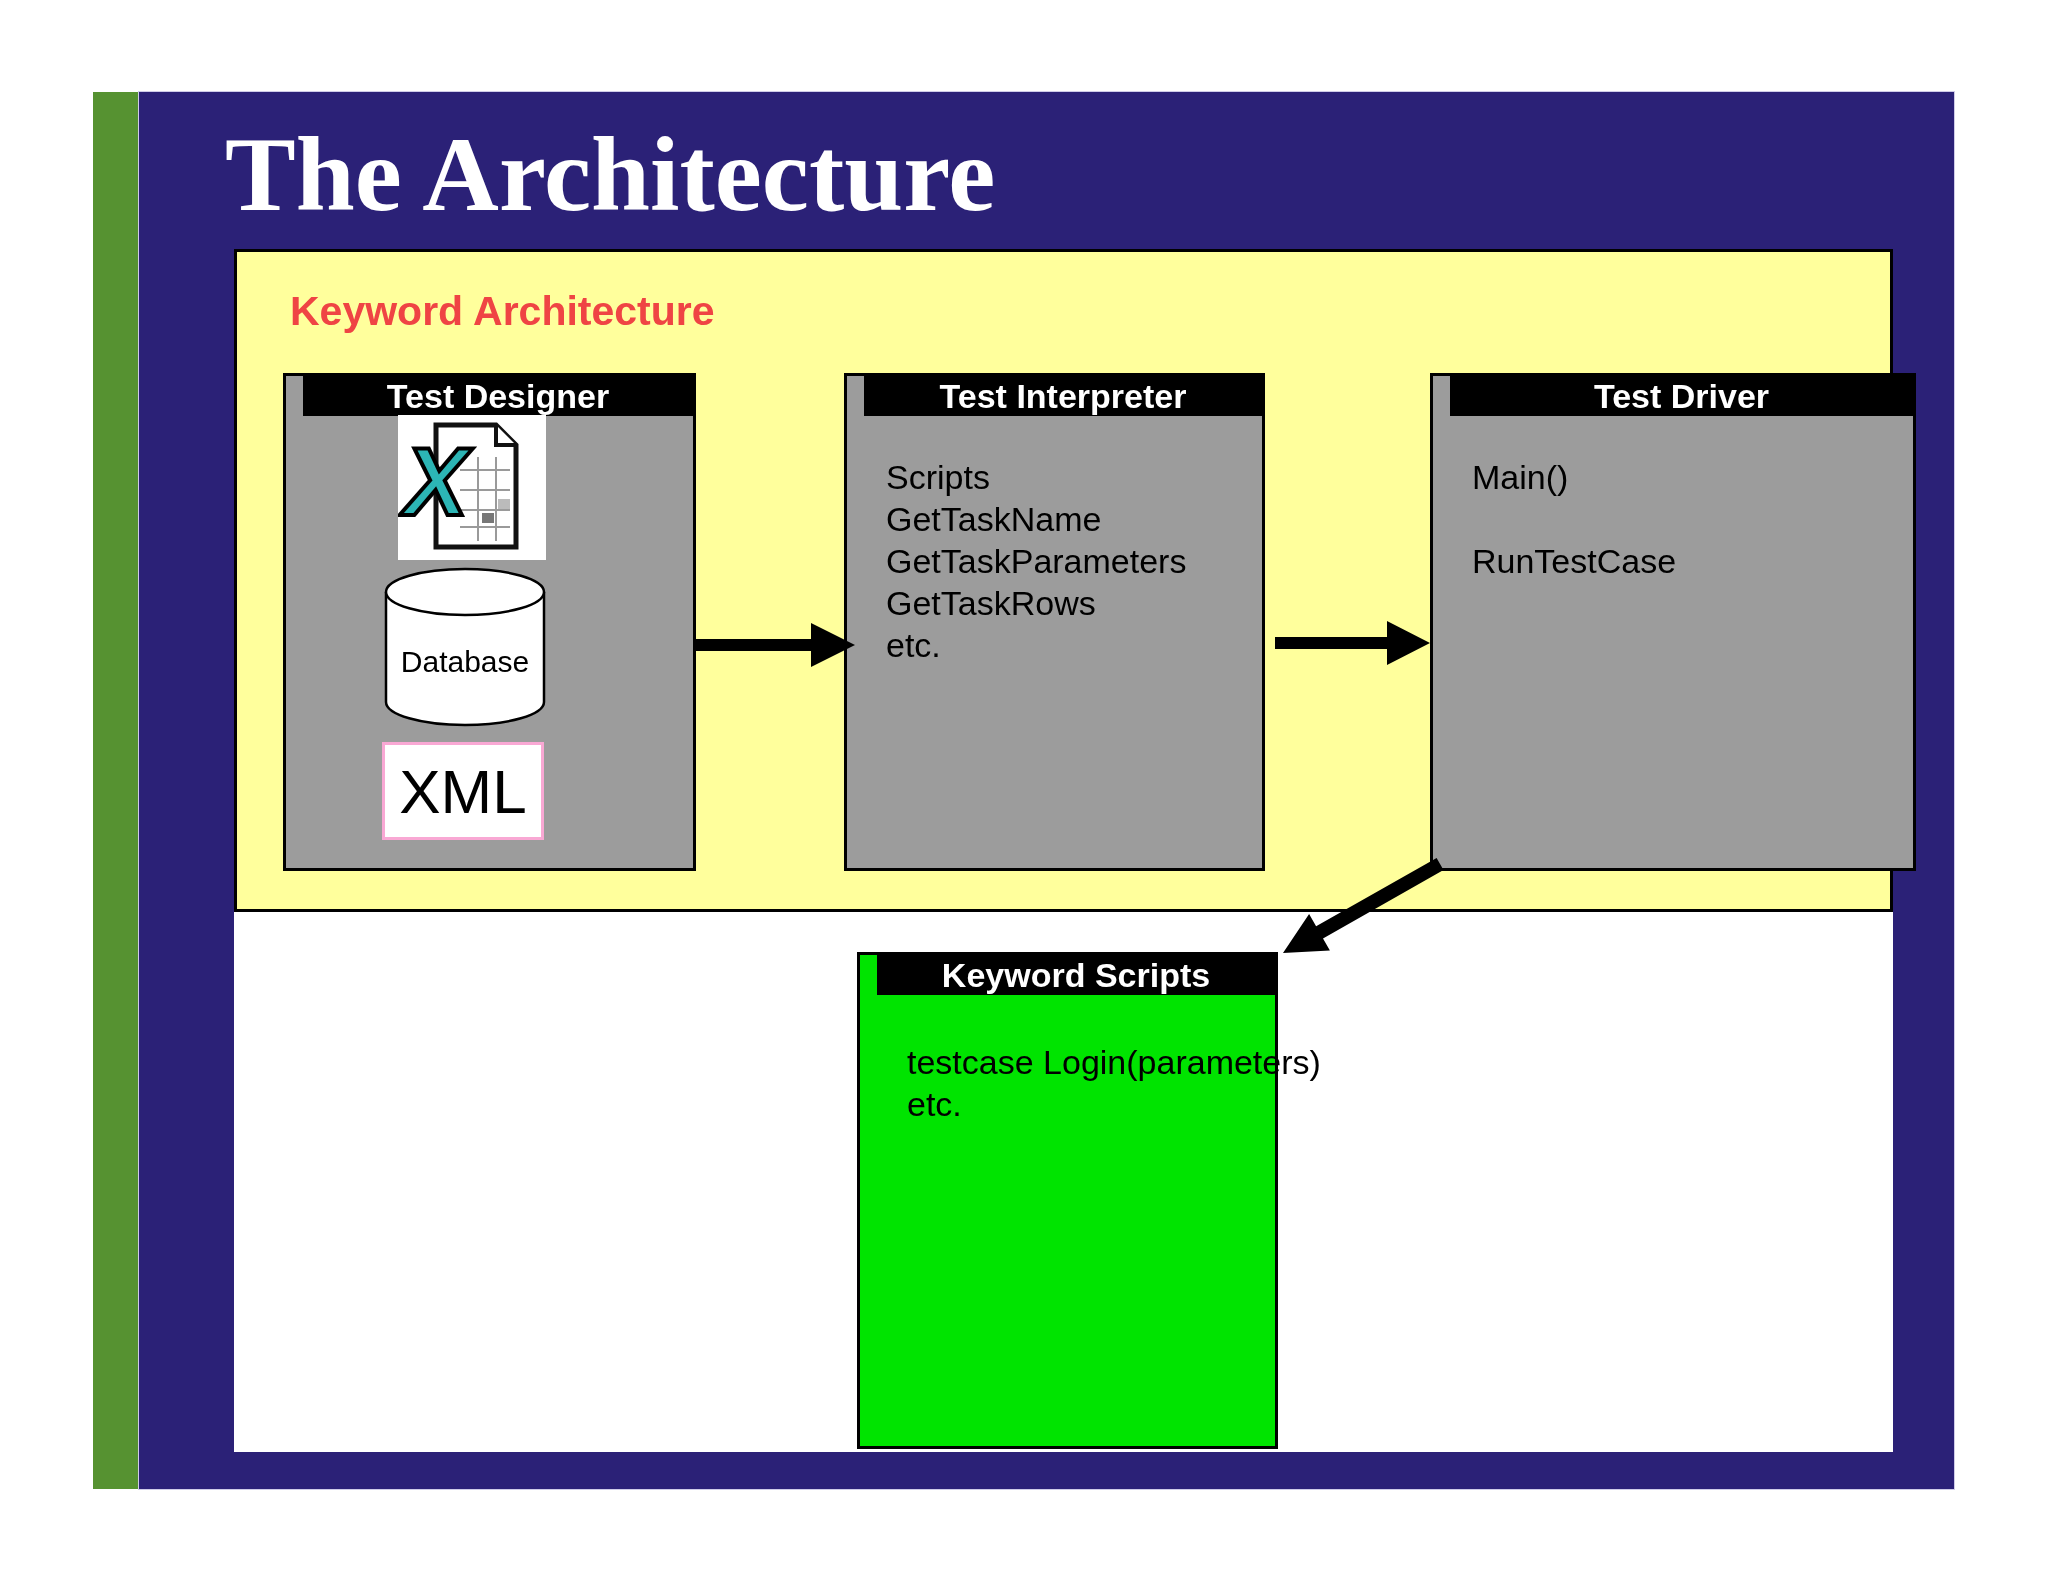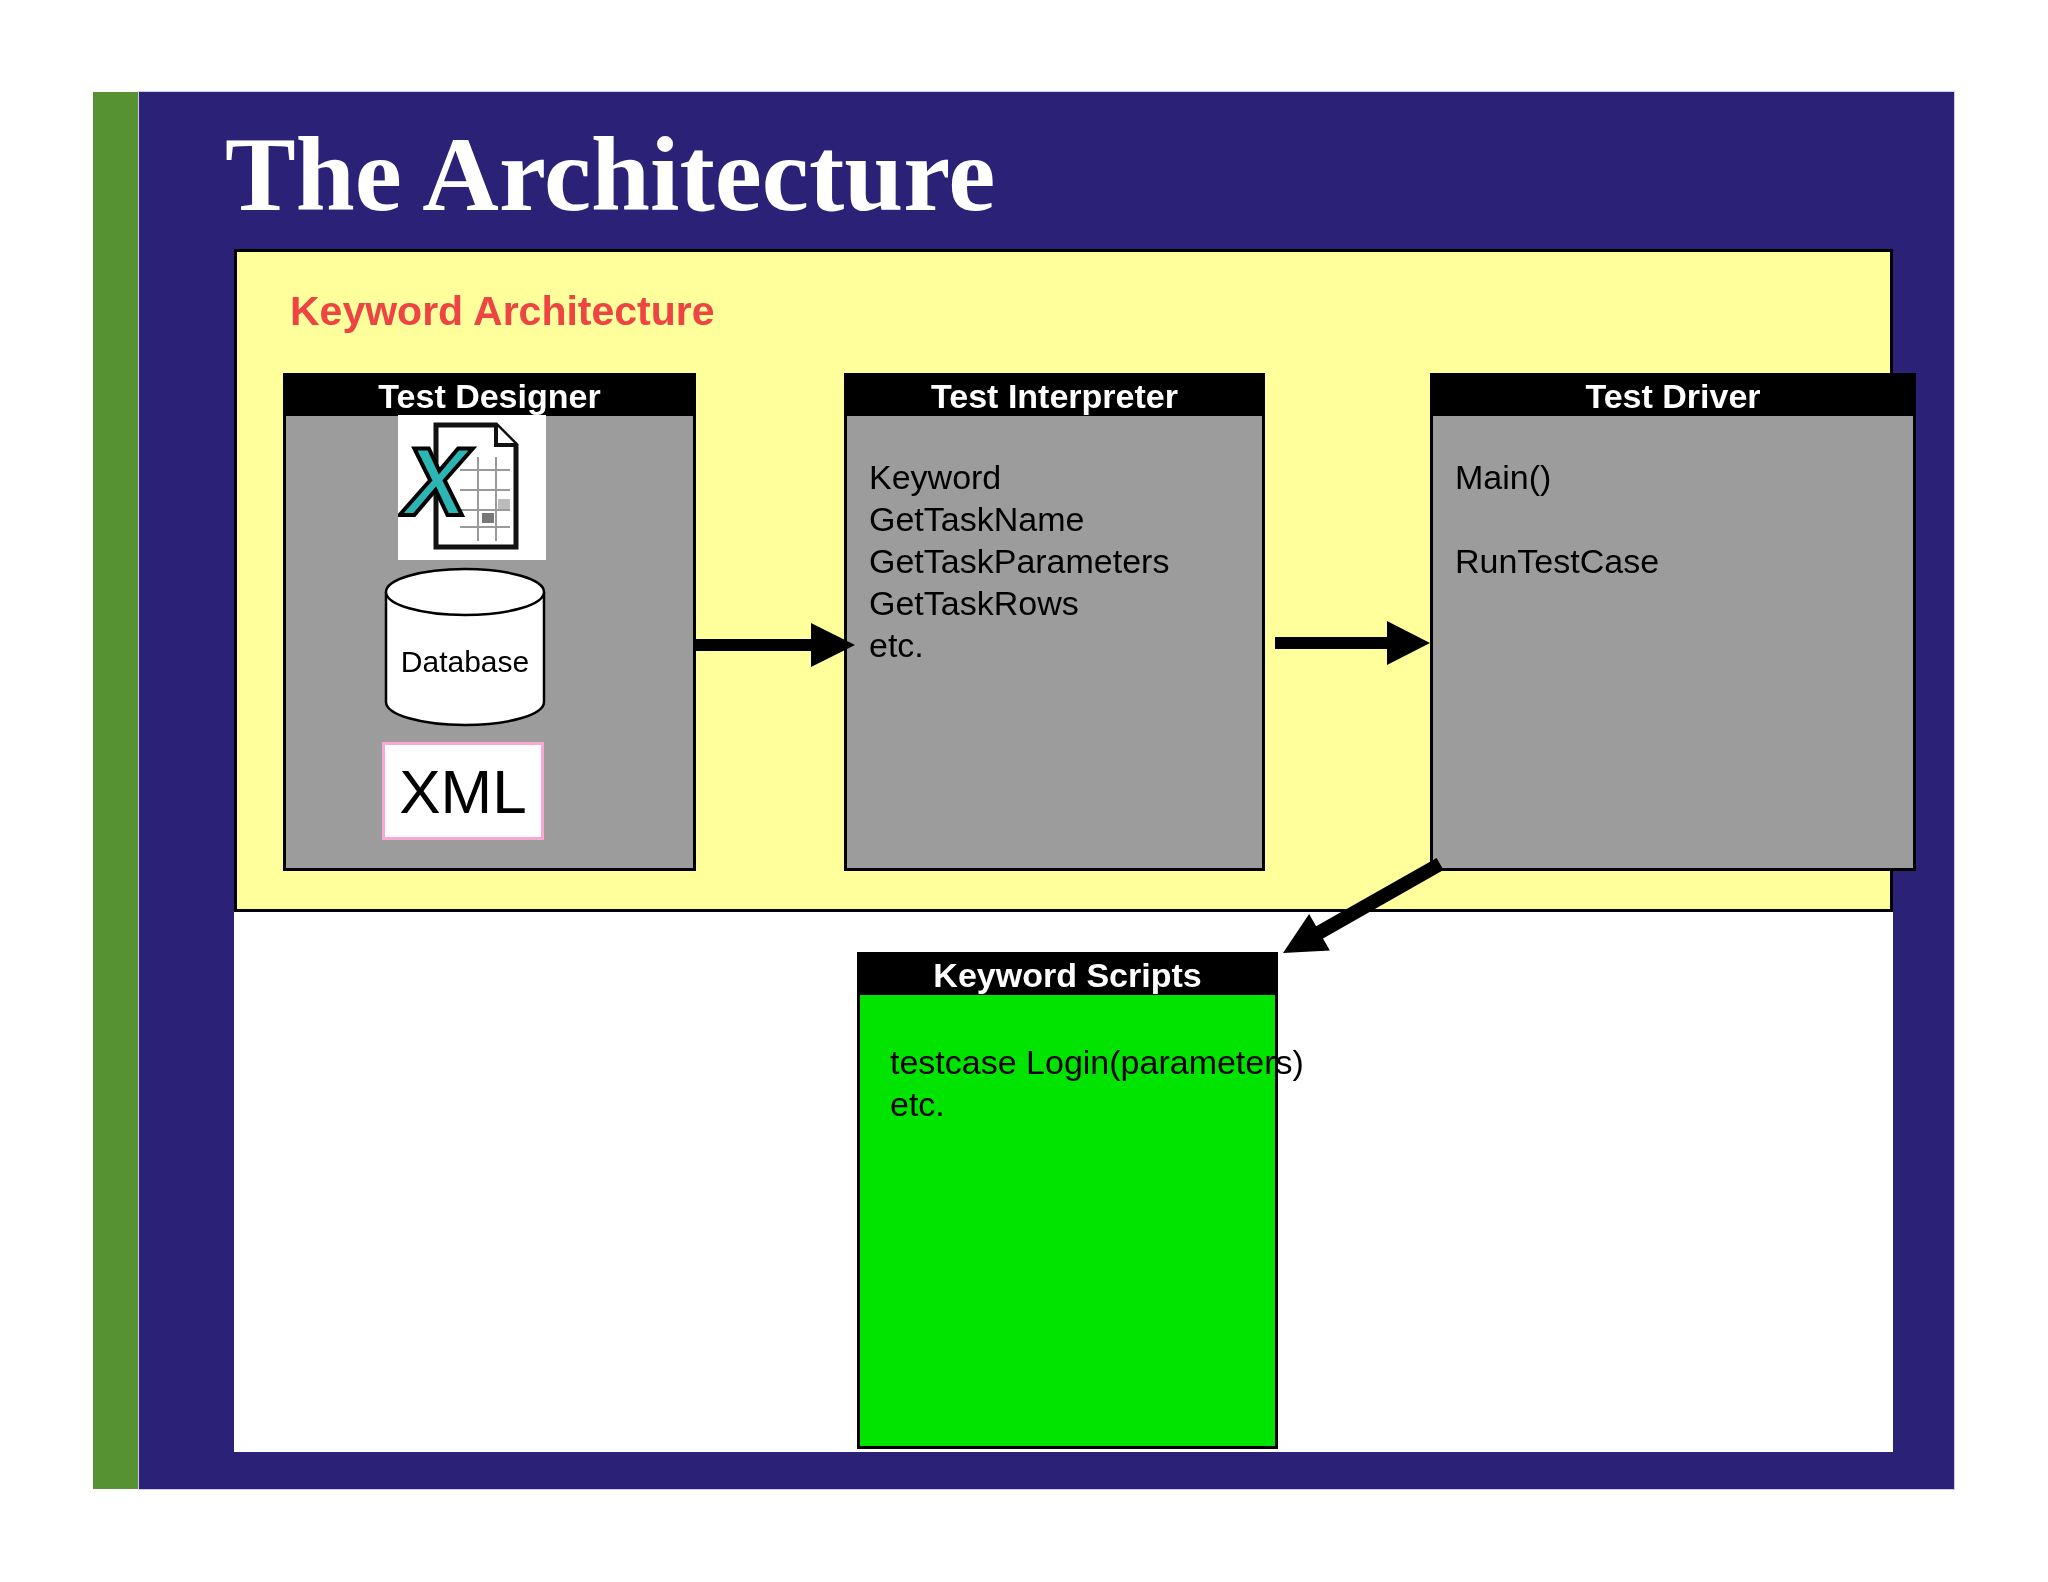--- a/index.html
+++ b/index.html
@@ -28,20 +28,21 @@
     position:absolute;left:234px;top:912px;width:1659px;height:540px;
     background:#ffffff;
   }
   .section-label{
     position:absolute;left:290px;top:288px;
     font-size:41px;font-weight:bold;color:#ef4444;white-space:nowrap;
   }
   .panel-box{
     position:absolute;background:#9c9c9c;border:3px solid #000;
     box-sizing:border-box;
+    padding-left:17px;
   }
   .panel-box .box-header{
     height:40px;background:#000;color:#fff;
     display:flex;align-items:center;justify-content:center;
     font-size:34px;font-weight:bold;white-space:nowrap;
   }
   .box-body{
     position:relative;width:100%;height:calc(100% - 40px);
   }
   .box-lines{
@@ -111,21 +112,21 @@
   </svg>
 
   <div class="xml-box">
     <span>XML</span>
   </div>
 
   <div class="panel-box" id="test-interpreter" style="left:844px;top:373px;width:421px;height:498px;">
     <div class="box-header">Test Interpreter</div>
     <div class="box-body">
       <div class="box-lines">
-        <div class="line">Keyword</div>
+        <div class="line">Scripts</div>
         <div class="line">GetTaskName</div>
         <div class="line">GetTaskParameters</div>
         <div class="line">GetTaskRows</div>
         <div class="line">etc.</div>
       </div>
     </div>
   </div>
 
   <div class="panel-box" id="test-driver" style="left:1430px;top:373px;width:486px;height:498px;">
     <div class="box-header">Test Driver</div>

